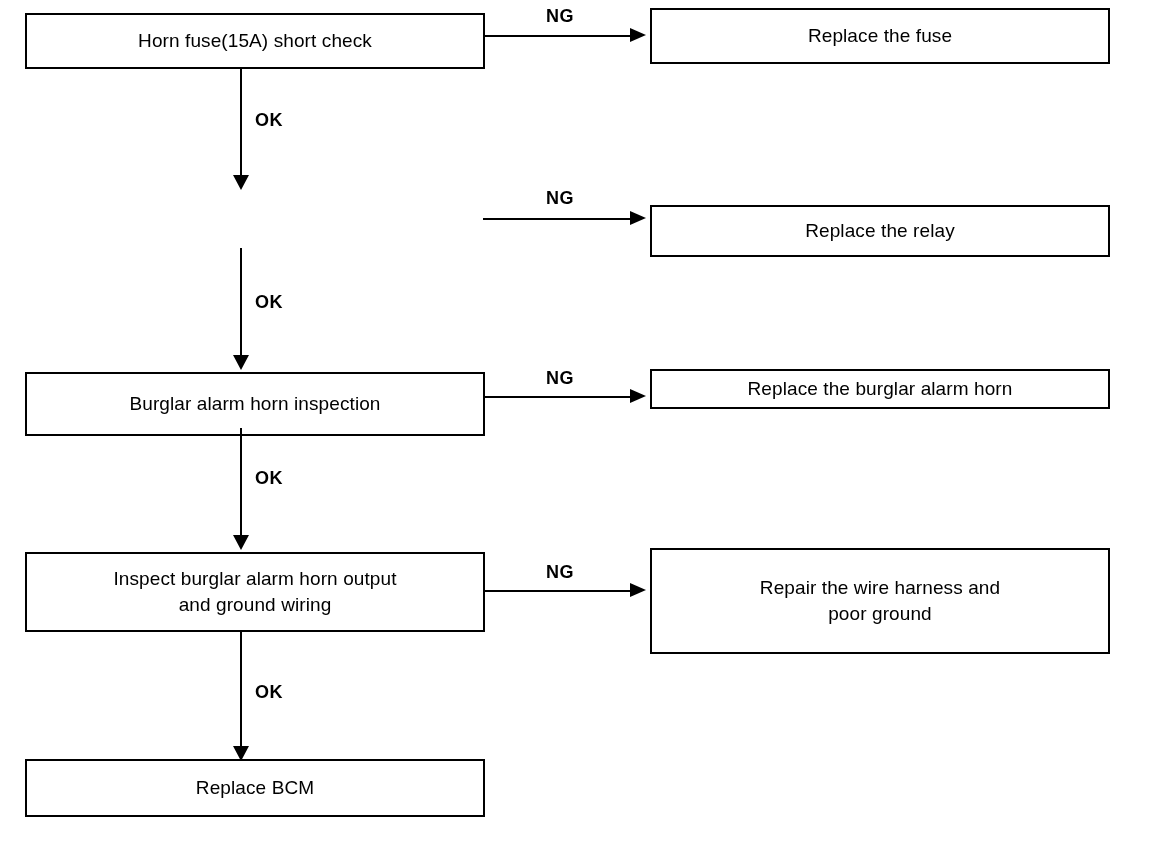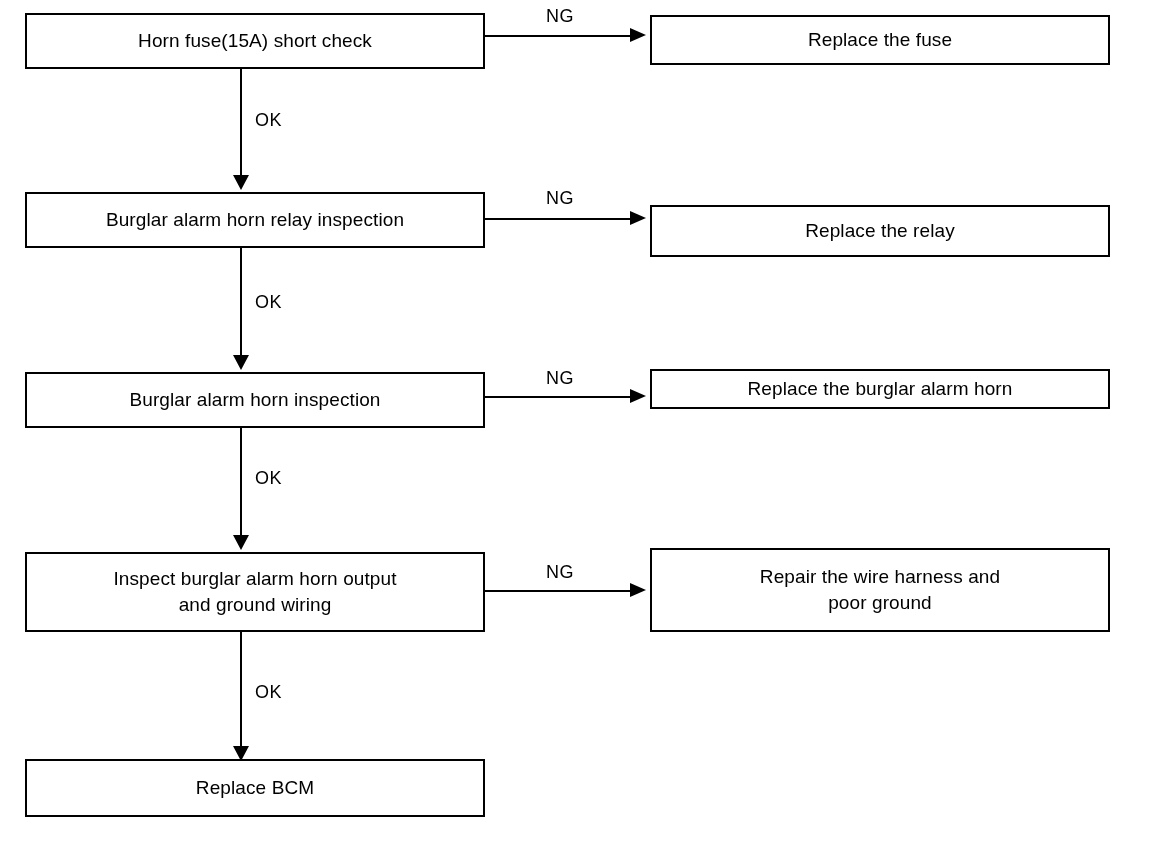--- a/index.html
+++ b/index.html
@@ -38,28 +38,28 @@
   .node .node-text {
     display: block;
     white-space: pre-line;
   }
   
   .n-left  { left: 25px;  width: 460px; }
   .n-right { left: 650px; width: 460px; }
 
   .r1-left  { top: 13px;  height: 56px; }
   .r2-left  { top: 192px; height: 56px; }
-  .r3-left  { top: 372px; height: 56px; }
+  .r3-left  { top: 372px; height: 64px; }
   .r4-left  { top: 552px; height: 80px; }
   .r5-left  { top: 759px; height: 58px; }
 
-  .r1-right { top: 15px;   height: 50px; }
+  .r1-right { top: 8px;   height: 56px; }
   .r2-right { top: 189px; height: 52px; margin-top: 16px; }
   .r3-right { top: 369px; height: 40px; }
-  .r4-right { top: 548px; height: 84px; }
+  .r4-right { top: 548px; height: 106px; }
 
   
   .h-line {
     position: absolute;
     height: 0;
     border-top: 2px solid #000000;
     left: 483px;
     width: 147px;
   }
   .h-head {
@@ -82,21 +82,21 @@
     width: 0;
     height: 0;
     left: 233px;
     border-left: 8px solid transparent;
     border-right: 8px solid transparent;
     border-top: 15px solid #000000;
   }
   .edge-label {
     position: absolute;
     font-size: 18px;
-    font-weight: normal;
+    font-weight: bold;
     letter-spacing: 0.4px;
     color: #000000;
     white-space: nowrap;
   }
   .lbl-ng { }
   .lbl-ok { }
 </style>
 </head>
 <body>
 
@@ -109,23 +109,20 @@
   <div class="h-head" style="left:630px; top:28px;"></div>
   <div class="edge-label lbl-ng" style="left:546px; top:6px;">NG</div>
   <div class="node n-right r1-right">
     <span class="node-text">Replace the fuse</span>
   </div>
 
   <div class="v-line" style="top:69px; height:108px;"></div>
   <div class="v-head" style="top:175px;"></div>
   <div class="edge-label lbl-ok" style="left:255px; top:110px;">OK</div>
 
-  <div class="node n-left r2-left">
-    <span class="node-text">Burglar alarm horn relay inspection</span>
-  </div>
   <div class="h-line" style="top:218px;"></div>
   <div class="h-head" style="left:630px; top:211px;"></div>
   <div class="edge-label lbl-ng" style="left:546px; top:188px;">NG</div>
   <div class="node n-right r2-right">
     <span class="node-text">Replace the relay</span>
   </div>
 
   <div class="v-line" style="top:248px; height:109px;"></div>
   <div class="v-head" style="top:355px;"></div>
   <div class="edge-label lbl-ok" style="left:255px; top:292px;">OK</div>

